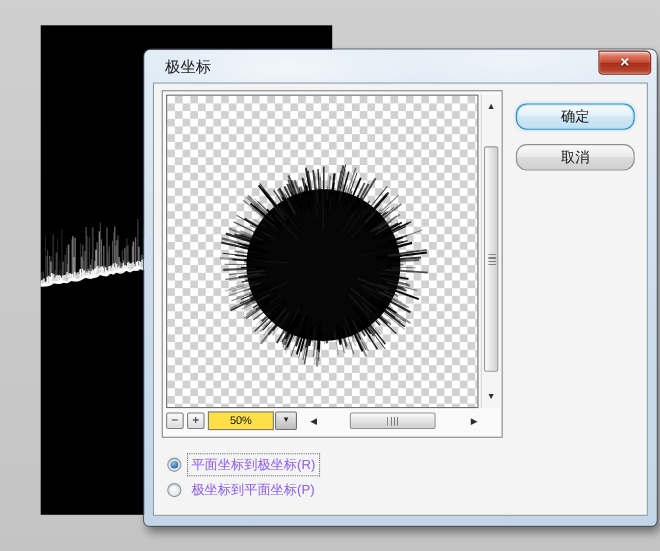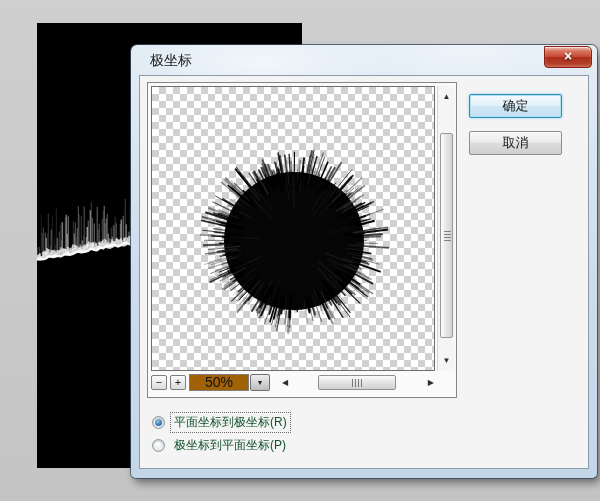--- a/index.html
+++ b/index.html
@@ -50,22 +50,22 @@
             background:linear-gradient(90deg,#fdfdfd,#e9e9e9 40%,#d2d2d2); }
   .vgrip { position:absolute; left:3px; top:50%; margin-top:-5px; width:7px; height:10px;
            background:repeating-linear-gradient(180deg,#808080 0 1px, transparent 1px 3px); }
 
   
   .zoomrow { position:absolute; left:1px; top:290px; width:306px; height:22px; }
   .zbtn { position:absolute; top:2px; width:16px; height:15px; border:1px solid #7d7d7d; border-radius:2px;
           background:linear-gradient(180deg,#fbfbfb,#dcdcdc); font-size:11px; line-height:12px;
           text-align:center; color:#222; }
   .zbtn.minus { left:2px; } .zbtn.plus { left:21px; }
-  .zcombo-val { position:absolute; left:40px; top:1px; width:60px; height:17px; background:#a16207;
-                border:1px solid #7d7d7d; font-size:14px; line-height:15px; text-align:center; color:#111; }
+  .zcombo-val { position:absolute; left:40px; top:1px; width:60px; height:17px; background:#fde047;
+                border:1px solid #7d7d7d; font-size:10px; line-height:15px; text-align:center; color:#111; }
   .zcombo-btn { position:absolute; left:101px; top:1px; width:20px; height:17px;
                 border:1px solid #6f6f6f; border-radius:2px;
                 background:linear-gradient(180deg,#ededed,#bdbdbd); font-size:7px; line-height:16px;
                 text-align:center; color:#1d1d1d; }
   .hscroll { position:absolute; left:131px; top:1px; width:156px; height:17px; }
   .hscroll .left  { position:absolute; left:2px; top:4px; font-size:8px; color:#2e2e2e; }
   .hscroll .right { position:absolute; right:2px; top:4px; font-size:8px; color:#2e2e2e; }
   .hthumb { position:absolute; left:38px; top:1px; width:78px; height:15px;
             border:1px solid #8f8f8f; border-radius:2px;
             background:linear-gradient(180deg,#fbfbfb,#e6e6e6 45%,#cfcfcf); }
@@ -74,25 +74,25 @@
 
   
   .radiorow { position:absolute; display:flex; align-items:center; gap:5px; }
   .radiorow.r1 { left:12px; top:336px; }
   .radiorow.r2 { left:12px; top:359px;justify-content:center; }
   .radio { position:relative; width:13px; height:13px; border-radius:50%;
            border:1px solid #8a98a3; background:radial-gradient(circle at 40% 30%, #ffffff, #dcdfe2);
            box-shadow:inset 0 1px 2px rgba(0,0,0,.25); }
   .radio.checked::after { content:""; position:absolute; inset:2px; border-radius:50%;
            background:radial-gradient(circle at 38% 32%, #8ec4e8, #2f6ea9 70%); }
-  .rlabel { font-size:12px; color:#14532d; padding:1px 3px; border:1px dotted transparent; }
+  .rlabel { font-size:12px; color:#8b5cf6; padding:1px 3px; border:1px dotted transparent; }
   .rlabel.focused { border-color:#6b6b6b; }
 
   
-  .cmd { position:absolute; left:329px; width:93px; height:24px; border-radius:2px;
+  .cmd { position:absolute; left:329px; width:108px; height:24px; border-radius:10px;
          font-size:13px; color:#151515; text-align:center; line-height:22px; }
   .cmd.ok { top:18px; border:1px solid #2f8cbf;
             background:linear-gradient(180deg,#f4fafd 0%,#e4f2fa 45%,#d0e7f5 52%,#c3e0f1 100%);
             box-shadow:inset 0 0 0 1px #aee0f4, 0 0 3px rgba(85,180,225,.55); }
   .cmd.cancel { top:55px; border:1px solid #8e8e8e;
             background:linear-gradient(180deg,#f8f8f8 0%,#ececec 45%,#dcdcdc 52%,#cfcfcf 100%);
             box-shadow:inset 0 1px 0 #ffffff; }
 </style>
 </head>
 <body>

